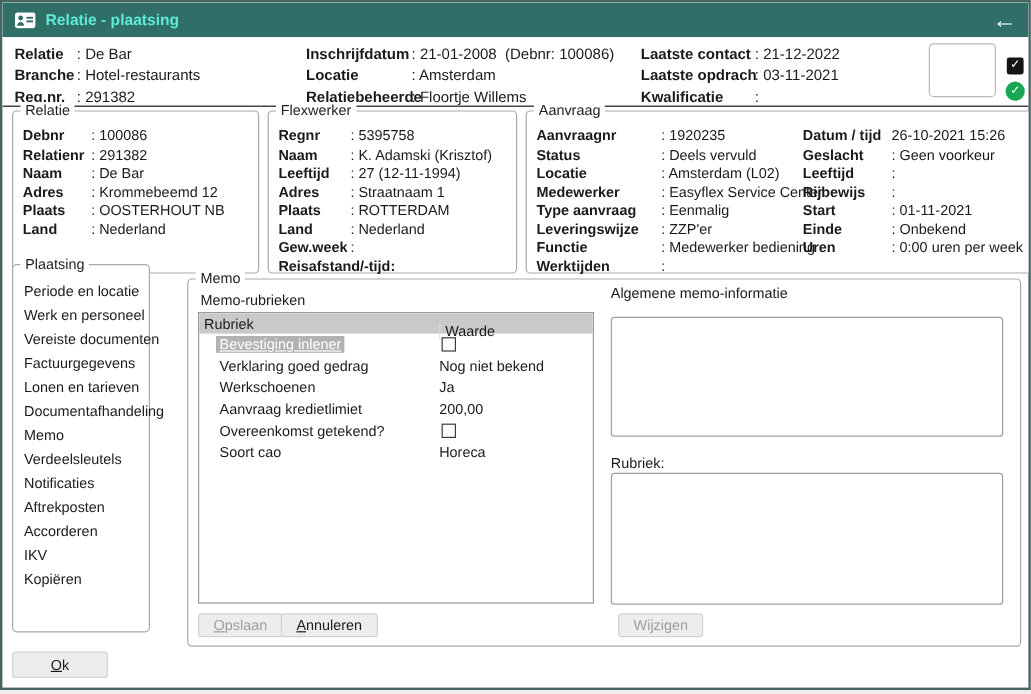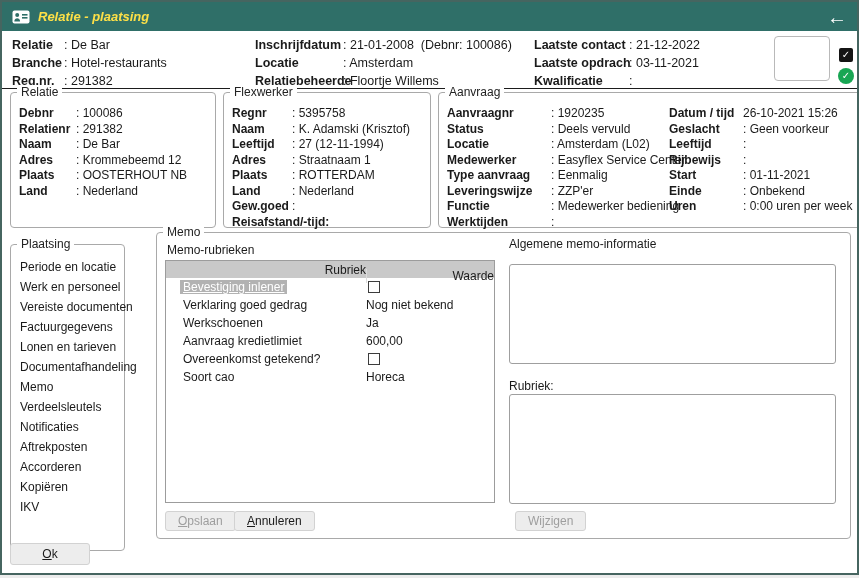--- a/index.html
+++ b/index.html
@@ -3,21 +3,21 @@
 <meta charset="utf-8">
 <style>
   * { box-sizing: border-box; margin: 0; padding: 0; }
   html,body { width:859px; height:578px; background:#ececec; font-family:"Liberation Sans", sans-serif; }
   .window { position:absolute; left:0; top:0; width:859px; height:575px; background:#fff;
             border:2px solid #466560; overflow:hidden; }
 
   
   .titlebar { height:29px; background:#2f6f68; display:flex; align-items:center; padding:0 10px; }
   .titlebar .ticon { display:flex; margin-right:8px; }
-  .titlebar .ttext { color:#fde047; font-size:13px; font-weight:bold;font-style:italic; }
+  .titlebar .ttext { color:#5eead4; font-size:13px; font-weight:bold; }
   .titlebar .back { margin-left:auto; color:#fff; font-size:20px; font-weight:bold; cursor:pointer; line-height:20px; }
 
   
   .header { position:absolute; left:0; top:29px; width:100%; height:58px; border-bottom:1px solid #1b1b1b; background:#fff; }
   .hcol { position:absolute; top:5px; font-size:12.5px; color:#1a1a1a; }
   .hcol .hrow { display:flex; line-height:18px; }
   .hcol .hlabel { font-weight:bold; white-space:pre; }
   .hcol .hvalue { white-space:pre; }
   .hcol1 { left:10px; } .hcol1 .hlabel { width:52px; }
   .hcol2 { left:253px; } .hcol2 .hlabel { width:88px; }
@@ -39,28 +39,28 @@
   .fs-relatie .flabel { min-width:57px; }
   .fs-flexwerker { left:221px; top:90px; width:208px; height:136px; padding:13px 8px 0; }
   .fs-flexwerker .flabel { min-width:60px; }
   .fs-aanvraag   { left:436px; top:90px; width:495px; height:136px; }
   .acol1 { position:absolute; left:8px;  top:13px; }
   .acol1 .flabel { min-width:104px; }
   .acol2 { position:absolute; left:230px; top:13px; }
   .acol2 .flabel { min-width:74px; }
 
   
-  .fs-plaatsing { left:8px; top:242px; width:115px; height:307px; padding:12px 0 0; }
+  .fs-plaatsing { left:8px; top:218px; width:115px; height:307px; padding:12px 0 0; }
   .pitem { font-size:12px; line-height:20px; padding-left:9px; color:#1a1a1a; cursor:pointer; white-space:nowrap; }
 
   
   .fs-memo { left:154px; top:230px; width:695px; height:307px; }
   .memo-sub { position:absolute; left:10px; top:10px; font-size:12px; color:#1a1a1a; }
   .mtable { position:absolute; left:8px; top:27px; width:330px; height:243px; border:1px solid #9c9c9c; background:#fff; overflow:hidden; }
-  .mthead { display:flex; height:17px; background:#c9c9c9; font-size:12px; color:#1a1a1a; align-items:center;text-align:right; }
+  .mthead { display:flex; height:17px; background:#c9c9c9; font-size:12px; color:#1a1a1a; align-items:center; }
   .mthead .hc1 { width:200px; padding-left:4px; }
   .mthead .hc2 { flex:1; border-left:1px solid #dcdcdc; padding-left:4px;margin-top:12px; }
   .trow { display:flex; height:18px; align-items:center; font-size:12px; color:#1a1a1a; }
   .tc1 { width:200px; display:flex; }
   .tc1 .rub { margin-left:14px; padding:0 3px; }
   .tc1 .rub.sel { background:#b2b2b2; color:#fff;text-decoration:underline; }
   .tc2 { flex:1; display:flex; align-items:center; }
   .wcheck { width:12px; height:12px; border:1px solid #3c3c3c; background:#fff; margin-left:2px; cursor:pointer; }
 
   .btn { position:absolute; background:#ededed; border:1px solid #d2d2d2; border-radius:3px; font-size:12px;
@@ -223,21 +223,21 @@
           <span class="flabel">Plaats</span>
           <span class="fvalue">: ROTTERDAM</span>
         </div>
 
         <div class="frow">
           <span class="flabel">Land</span>
           <span class="fvalue">: Nederland</span>
         </div>
 
         <div class="frow">
-          <span class="flabel">Gew.goed</span>
+          <span class="flabel">Gew.week</span>
           <span class="fvalue">:</span>
         </div>
 
         <div class="frow">
           <span class="flabel">Reisafstand/-tijd:</span>
           <span class="fvalue"></span>
         </div>
       </div>
   </div>
 
@@ -343,23 +343,23 @@
         <div class="pitem">Memo</div>
 
         <div class="pitem">Verdeelsleutels</div>
 
         <div class="pitem">Notificaties</div>
 
         <div class="pitem">Aftrekposten</div>
 
         <div class="pitem">Accorderen</div>
 
+        <div class="pitem">IKV</div>
+
         <div class="pitem">Kopiëren</div>
-
-        <div class="pitem">IKV</div>
       </div>
   </div>
 
   <div class="fs fs-memo">
     <span class="legend">Memo</span>
     <div class="memo-sub">Memo-rubrieken</div>
 
     <div class="mtable">
       <div class="mthead">
         <div class="hc1">Rubriek</div>
@@ -395,21 +395,21 @@
               <span>Ja</span>
 
             </div>
           </div>
 
           <div class="trow">
             <div class="tc1">
               <span class="rub">Aanvraag kredietlimiet</span>
             </div>
             <div class="tc2">
-              <span>600,00</span>
+              <span>200,00</span>
 
             </div>
           </div>
 
           <div class="trow">
             <div class="tc1">
               <span class="rub">Overeenkomst getekend?</span>
             </div>
             <div class="tc2">
 

